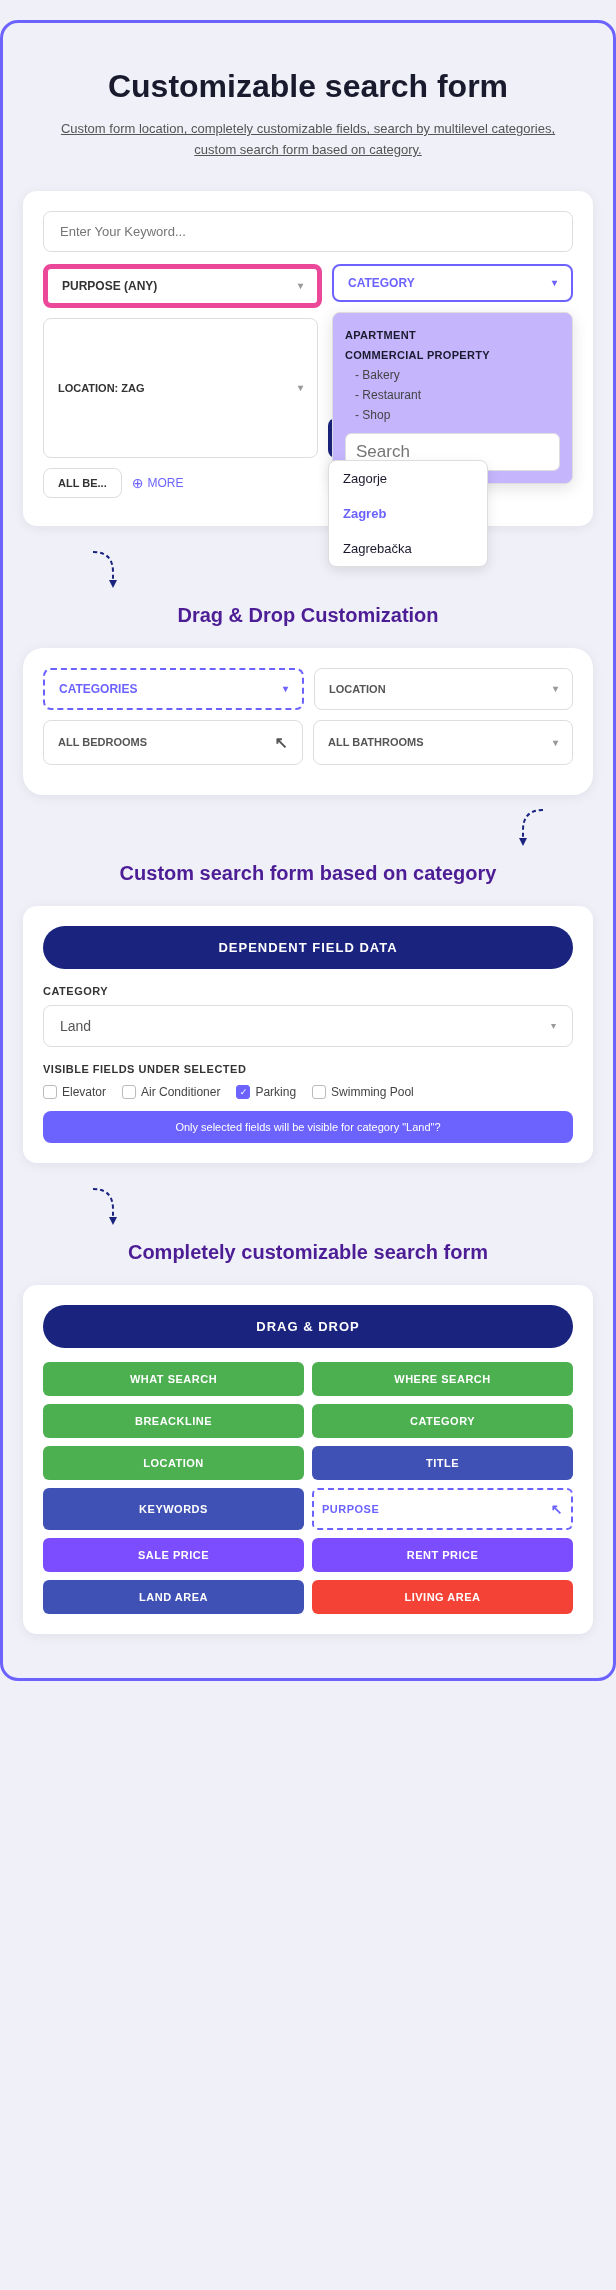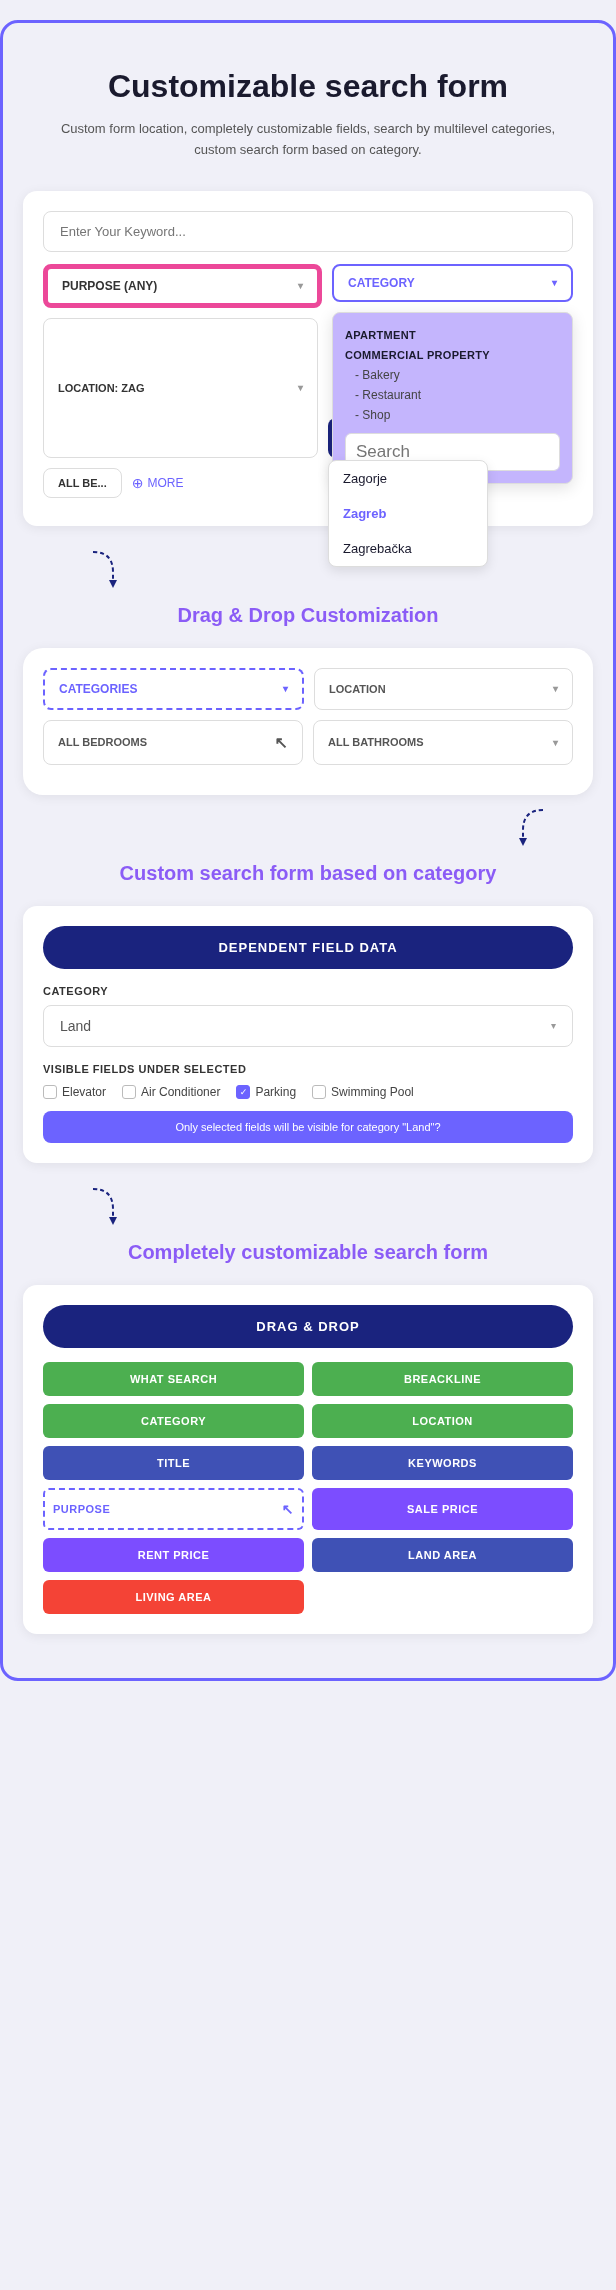--- a/index.html
+++ b/index.html
@@ -27,20 +27,21 @@
       line-height: 1.2;
       margin-bottom: 14px;
     }
     .main-desc {
       text-align: center;
       font-size: 13px;
       color: #555;
       line-height: 1.6;
       padding: 0 30px;
       margin-bottom: 30px;
+      text-decoration: underline;
     }
 
     
     .card {
       background: #fff;
       border-radius: 14px;
       padding: 20px;
       box-shadow: 0 2px 12px rgba(0,0,0,0.07);
       margin-bottom: 16px;
     }
@@ -241,21 +242,21 @@
       height: 50px;
       display: block;
       margin: 0 auto 10px 60px;
     }
 
     
     .section-title {
       text-align: center;
       font-size: 20px;
       font-weight: 800;
-      color: #8b5cf6;
+      color: #4c1d95;
       margin: 10px 0 20px;
       line-height: 1.3;
     }
 
     
     .dnd-card {
       background: #fff;
       border-radius: 20px;
       padding: 20px;
       box-shadow: 0 2px 12px rgba(0,0,0,0.07);
@@ -592,20 +593,21 @@
   </svg>
 
   <h2 class="section-title">Completely customizable search form</h2>
 
   <div class="drag-drop-card">
     <button class="drag-drop-btn">DRAG &amp; DROP</button>
 
     <div class="cols-grid">
 
       <button class="grid-btn green">WHAT SEARCH</button>
+      <button class="grid-btn green">WHERE SEARCH</button>
       <button class="grid-btn green">BREACKLINE</button>
       <button class="grid-btn green">CATEGORY</button>
       <button class="grid-btn green">LOCATION</button>
       <button class="grid-btn blue">TITLE</button>
       <button class="grid-btn blue">KEYWORDS</button>
       <div class="dashed-btn">
         <span>PURPOSE</span>
         <span class="cursor-glyph">↖</span>
       </div>
       <button class="grid-btn purple">SALE PRICE</button>

